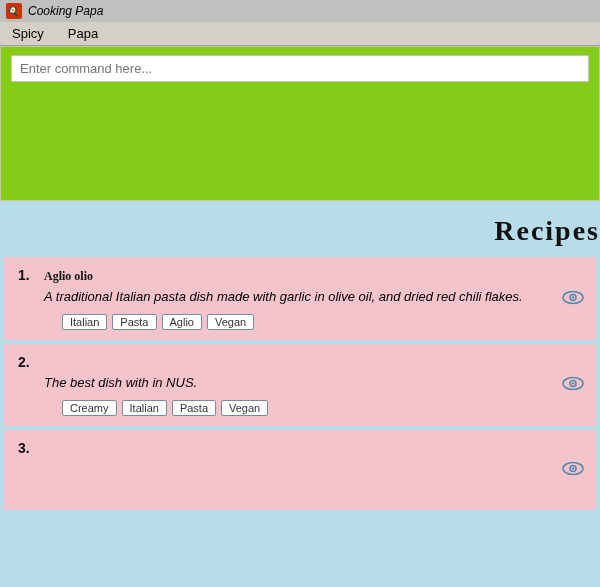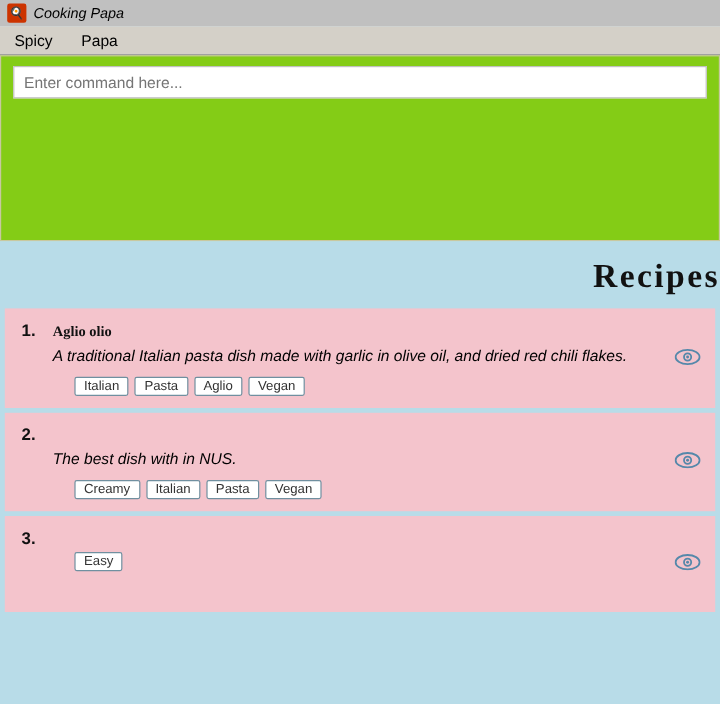--- a/index.html
+++ b/index.html
@@ -222,23 +222,20 @@
         <div class="eye-icon"><svg width="22" height="14" viewBox="0 0 22 14" fill="none" xmlns="http://www.w3.org/2000/svg">
       <ellipse cx="11" cy="7" rx="10" ry="6" stroke="#5588aa" stroke-width="1.5" fill="none"></ellipse>
       <circle cx="11" cy="7" r="3" stroke="#5588aa" stroke-width="1.5" fill="none"></circle>
       <circle cx="11" cy="7" r="1.2" fill="#5588aa"></circle>
     </svg></div>
       </div>
       <div class="recipe-card">
         <div class="recipe-number-title">
           <span class="recipe-number">3.</span>
         </div>
-        <div class="recipe-tags">
-          <span class="tag">Easy</span>
-        </div>
         <div class="eye-icon"><svg width="22" height="14" viewBox="0 0 22 14" fill="none" xmlns="http://www.w3.org/2000/svg">
       <ellipse cx="11" cy="7" rx="10" ry="6" stroke="#5588aa" stroke-width="1.5" fill="none"></ellipse>
       <circle cx="11" cy="7" r="3" stroke="#5588aa" stroke-width="1.5" fill="none"></circle>
       <circle cx="11" cy="7" r="1.2" fill="#5588aa"></circle>
     </svg></div>
       </div>
     </div>
 </div>
 
 </body></html>

